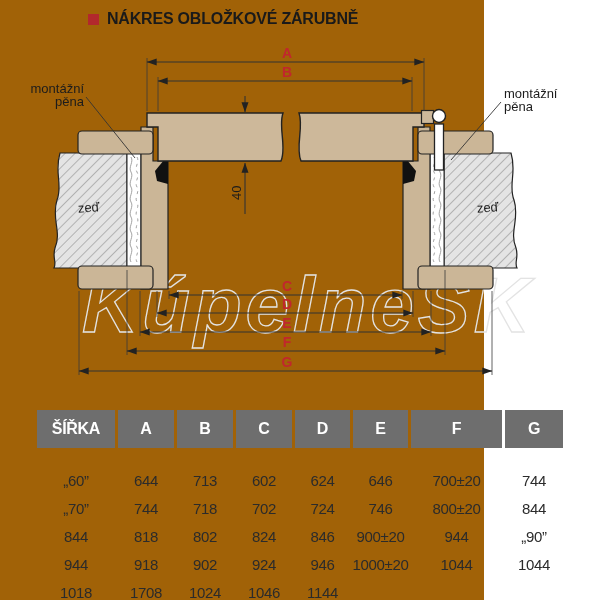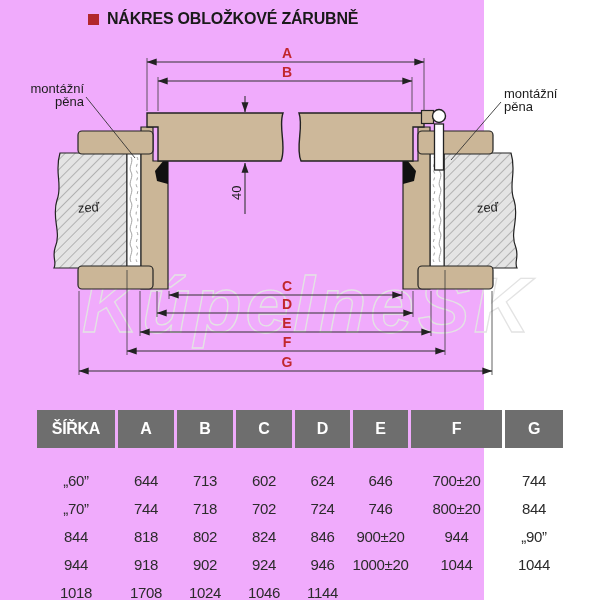--- a/index.html
+++ b/index.html
@@ -1,17 +1,17 @@
 <!DOCTYPE html>
 <html><head>
 <meta charset="utf-8">
 <style>
   html,body{margin:0;padding:0;background:#fff;width:600px;height:600px;overflow:hidden;
     font-family:"Liberation Sans","DejaVu Sans",sans-serif;}
-  .stage{position:relative;width:484px;height:600px;background:#f0abfc;}
+  .stage{position:relative;width:484px;height:600px;background:#a16207;}
   .hdr{position:absolute;top:10px;left:88px;display:flex;align-items:center;gap:8px;}
   .hdr .bullet{width:11px;height:11px;background:#b2282c;display:inline-block;}
   .hdr .ttl{font-size:16px;font-weight:bold;color:#1a1a1a;letter-spacing:-0.2px;white-space:nowrap;}
   svg{position:absolute;left:0;top:40px;}
   .dims-table{position:absolute;left:37px;top:410px;width:526px;display:grid;
     grid-template-columns:78px 56px 56px 56px 55px 55px 91px 58px;
     grid-auto-rows:25px;gap:3px;}
   .dims-table .th{background:#6e6e6e;color:#fff;font-weight:bold;font-size:16px;
     height:38px;display:flex;align-items:center;justify-content:center;letter-spacing:-0.3px;}
   .dims-table .td{background:#f0f0f0;color:#2b2b2b;font-size:15px;

